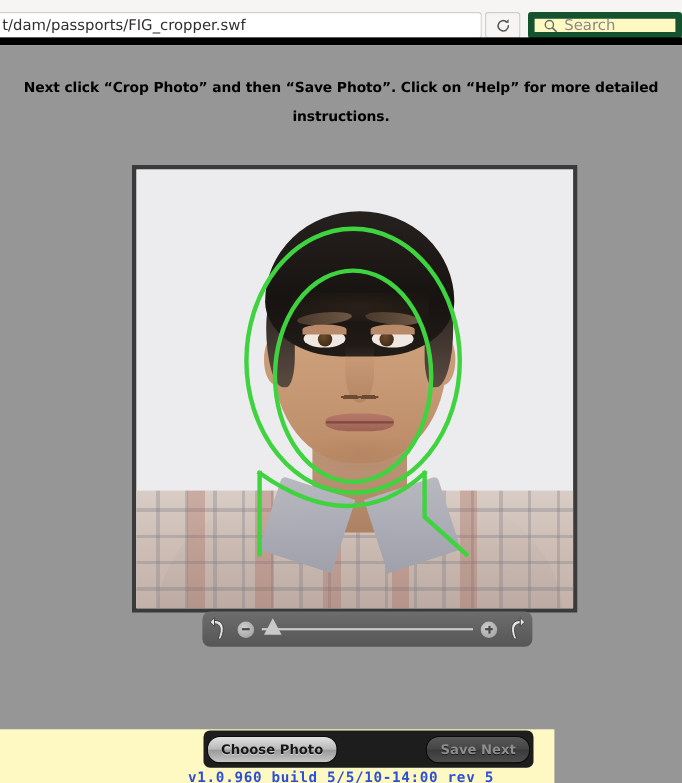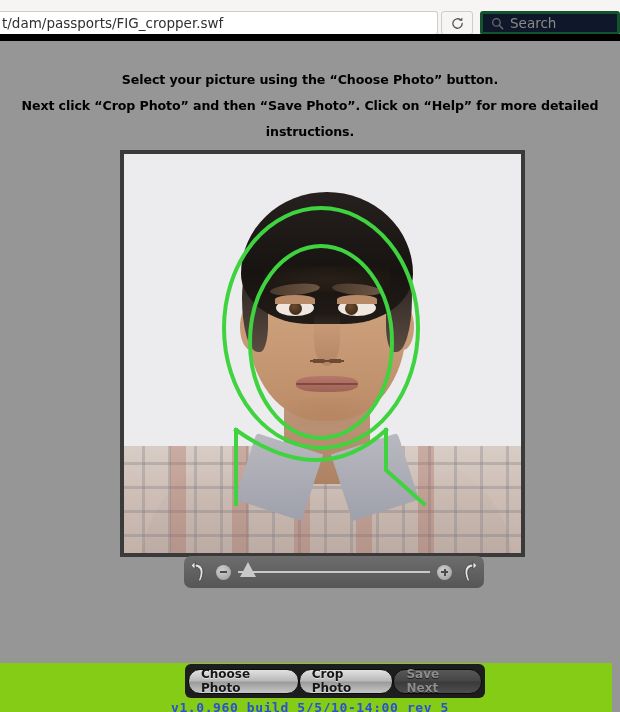--- a/index.html
+++ b/index.html
@@ -35,22 +35,22 @@
     width: 32px; height: 24px;
     background: #f6f5f4;
     border: 1px solid #cfcdc9;
     border-radius: 3px;
     margin-left: 3px;
     display: flex; align-items: center; justify-content: center;
   }
   #search-box {
     height: 24px; flex: 1 1 auto;
     margin-left: 7px; margin-right: 0px;
-    background: #0f172a;
-    border: 3px solid #14532d;
+    background: #fef9c3;
+    border: 6px solid #14532d;
     border-radius: 3px;
     display: flex; align-items: center;
     overflow: hidden;
   }
   #search-icon { margin: 0 6px 0 8px; flex: 0 0 auto; }
   #search-placeholder {
     font-size: 13.5px; color: #8b8987;
     font-family: "DejaVu Sans", sans-serif;
     white-space: nowrap;
   }
@@ -254,22 +254,22 @@
     position: absolute; left: 2px; top: -9px;
     width: 0; height: 0;
     border-left: 8px solid transparent;
     border-right: 8px solid transparent;
     border-bottom: 15px solid #c9c9c9;
   }
 
   
   #footer {
     position: absolute; left: 0; top: 663px;
-    width: 612px; height: 49px;
-    background: #84cc16;
+    width: 504px; height: 49px;
+    background: #fef9c3;
   }
   #button-row {
     position: absolute; left: 185px; top: 1px;
     width: 300px; height: 34px;
     background: #1d1d1d;
     border-radius: 6px;
     display: flex; align-items: center; justify-content: space-between;
     padding: 0 3px;
   }
   .app-button {
@@ -319,21 +319,20 @@
       <line x1="10.2" y1="10.2" x2="14.4" y2="14.4" stroke="#6b6b6b" stroke-width="1.8" stroke-linecap="round"></line>
     </svg>
     <span id="search-placeholder">Search</span>
   </div>
 </div>
 <div id="black-separator"></div>
 
 <div id="app-page">
 
   <div id="instructions">
-    <div class="instruction-line">Select your picture using the “Choose Photo” button.</div>
     <div class="instruction-line">Next click “Crop Photo” and then “Save Photo”.  Click on “Help” for more detailed instructions.</div>
   </div>
 
   <div id="photo-frame">
     <div id="photo-canvas">
 
       <div class="ph" id="ph-shirt"></div>
       <div class="ph" id="ph-shirt-red"></div>
       <div class="ph" id="ph-shoulders"></div>
       <div class="ph" id="ph-neck"></div>
@@ -387,17 +386,16 @@
           <path d="M6 1.6 L6 9.4 L2 5.5 Z" fill="#e3e3e3" stroke="#3c3c3c" stroke-width="0.8"></path>
         </g>
       </svg>
     </div>
   </div>
 </div>
 
 <div id="footer">
   <div id="button-row">
     <div class="app-button enabled">Choose Photo</div>
-    <div class="app-button enabled">Crop Photo</div>
     <div class="app-button disabled">Save Next</div>
   </div>
   <div id="version-text">v1.0.960 build 5/5/10-14:00 rev 5</div>
 </div>
 
 </body></html>

